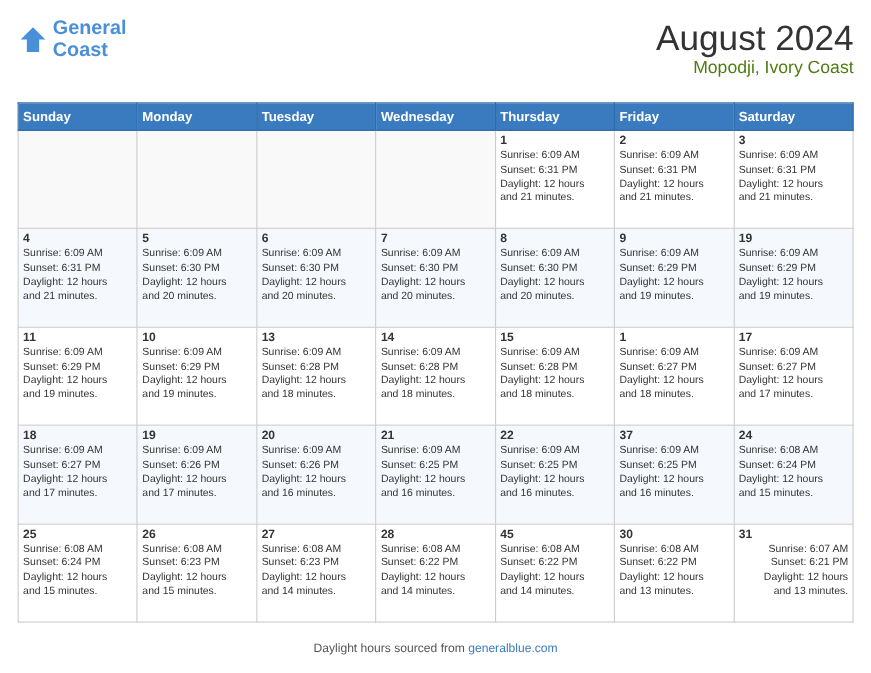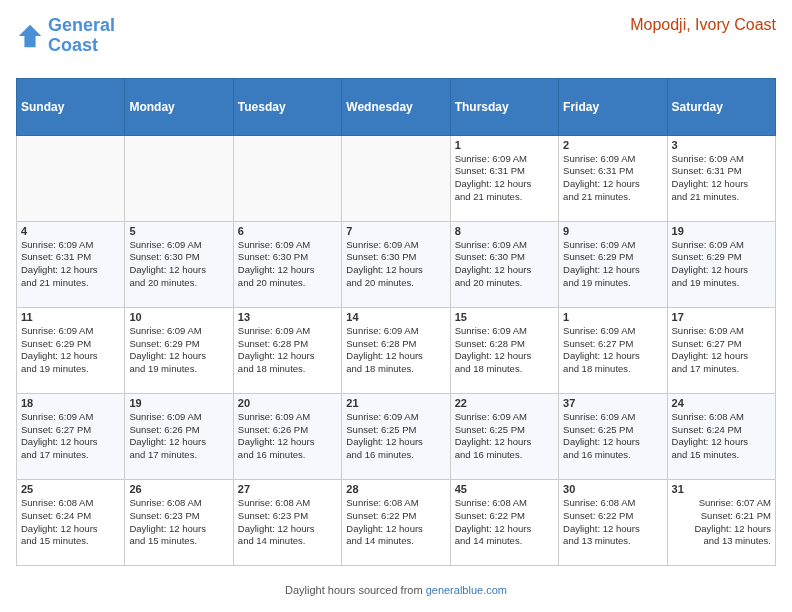--- a/index.html
+++ b/index.html
@@ -45,35 +45,35 @@
     .title-block {
       text-align: right;
     }
     .title-block .month-year {
       font-size: 32px;
       font-weight: normal;
       color: #333;
     }
     .title-block .location {
       font-size: 16px;
-      color: #c2410c;
+      color: #4d7c0f;
     }
     .calendar {
       flex: 1;
       border: 1px solid #ccc;
       border-collapse: collapse;
       width: 100%;
       table-layout: fixed;
     }
     .calendar th {
       background: #3a7abf;
       color: #fff;
       font-size: 12px;
       font-weight: bold;
-      padding: 21px 4px;
+      padding: 5px 4px;
       text-align: left;
       border: 1px solid #2d6aa8;
     }
     .calendar td {
       border: 1px solid #ccc;
       vertical-align: top;
       padding: 3px 4px;
       font-size: 10px;
       color: #333;
       background: #fff;
@@ -115,20 +115,21 @@
     <div class="logo">
       <svg class="logo-icon" viewBox="0 0 40 40" xmlns="http://www.w3.org/2000/svg">
         <polygon points="20,4 36,20 28,20 28,36 12,36 12,20 4,20" fill="#4a90d9"></polygon>
       </svg>
       <div class="logo-text">
         <div><span>General</span></div>
         <div><span style="color:#4a90d9">Coast</span></div>
       </div>
     </div>
     <div class="title-block">
+      <div class="month-year">August 2024</div>
       <div class="location">Mopodji, Ivory Coast</div>
     </div>
   </div>
 
   <table class="calendar">
     <thead>
       <tr>
       <th>Sunday</th>
           <th>Monday</th>
           <th>Tuesday</th>

